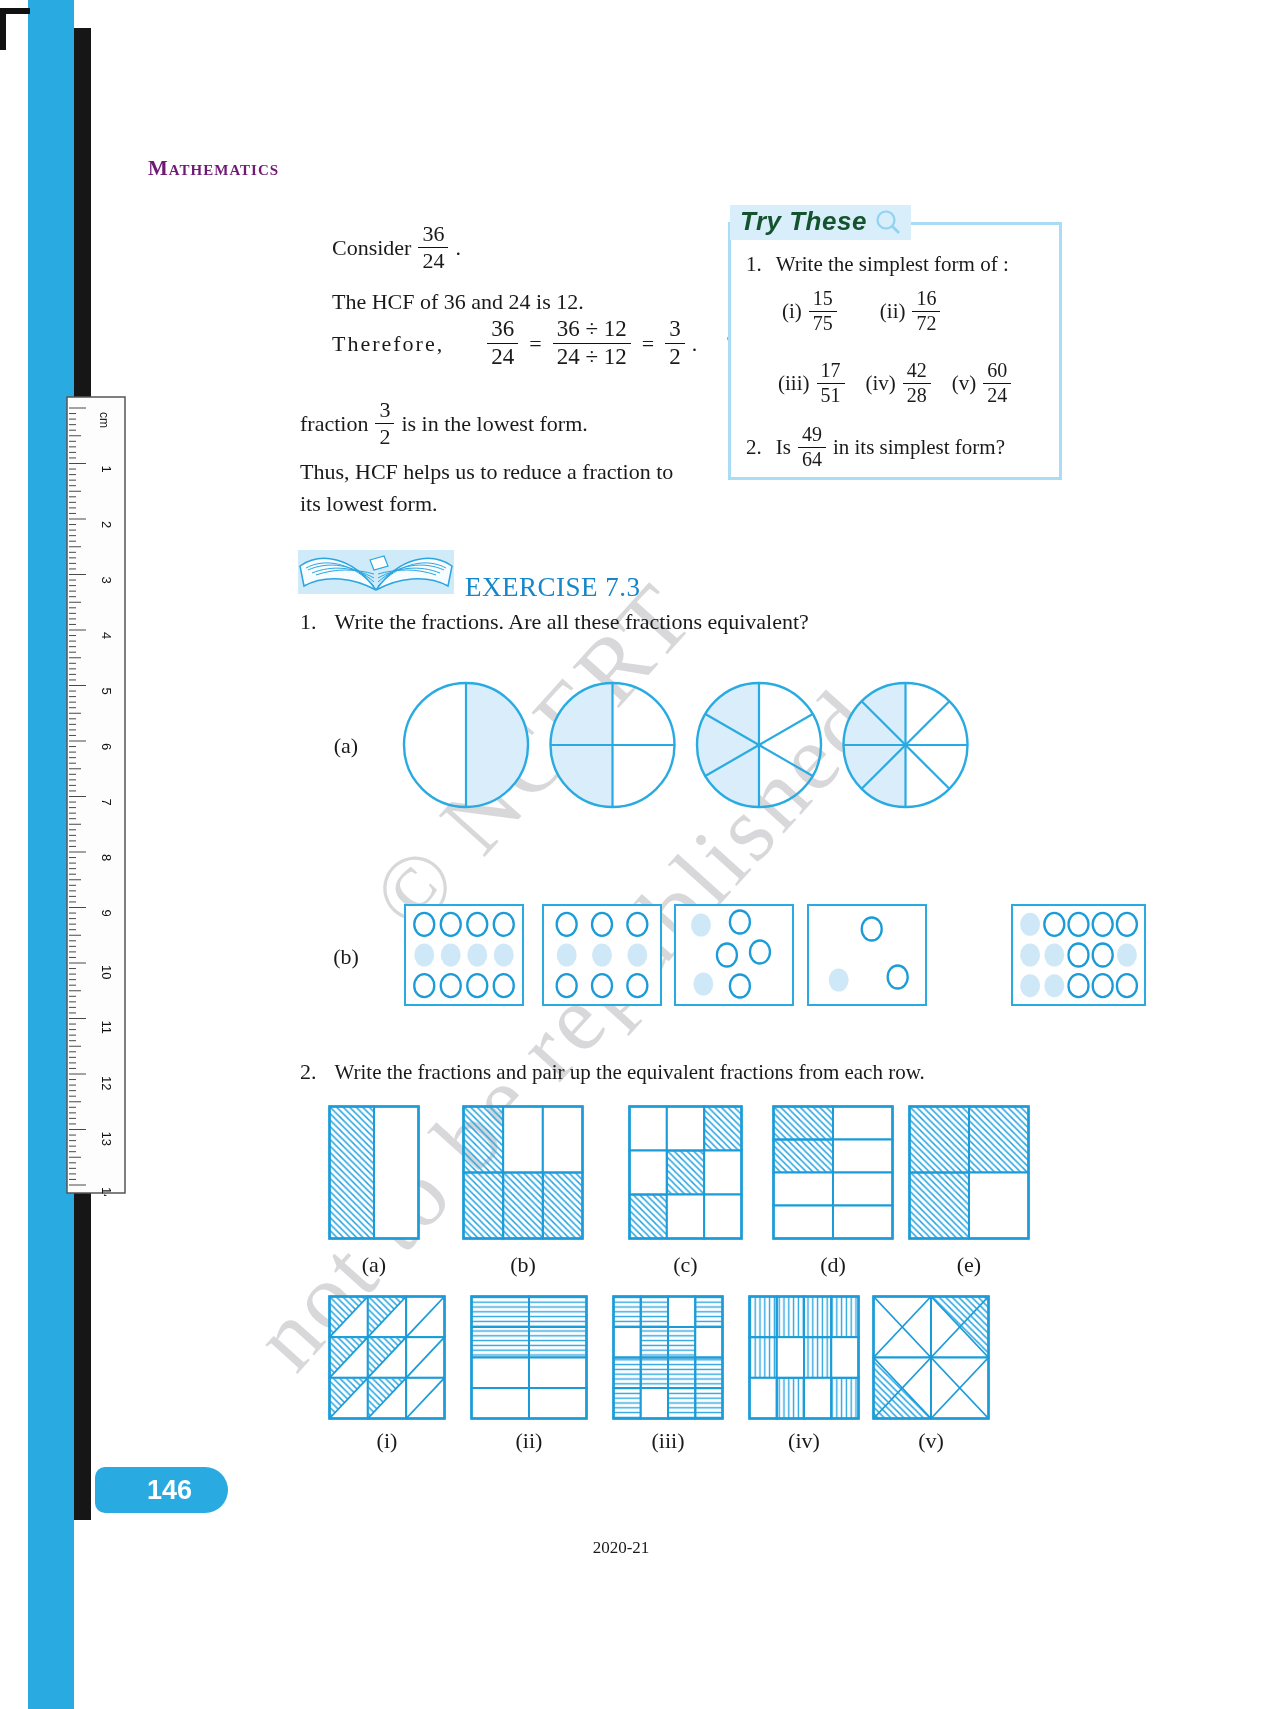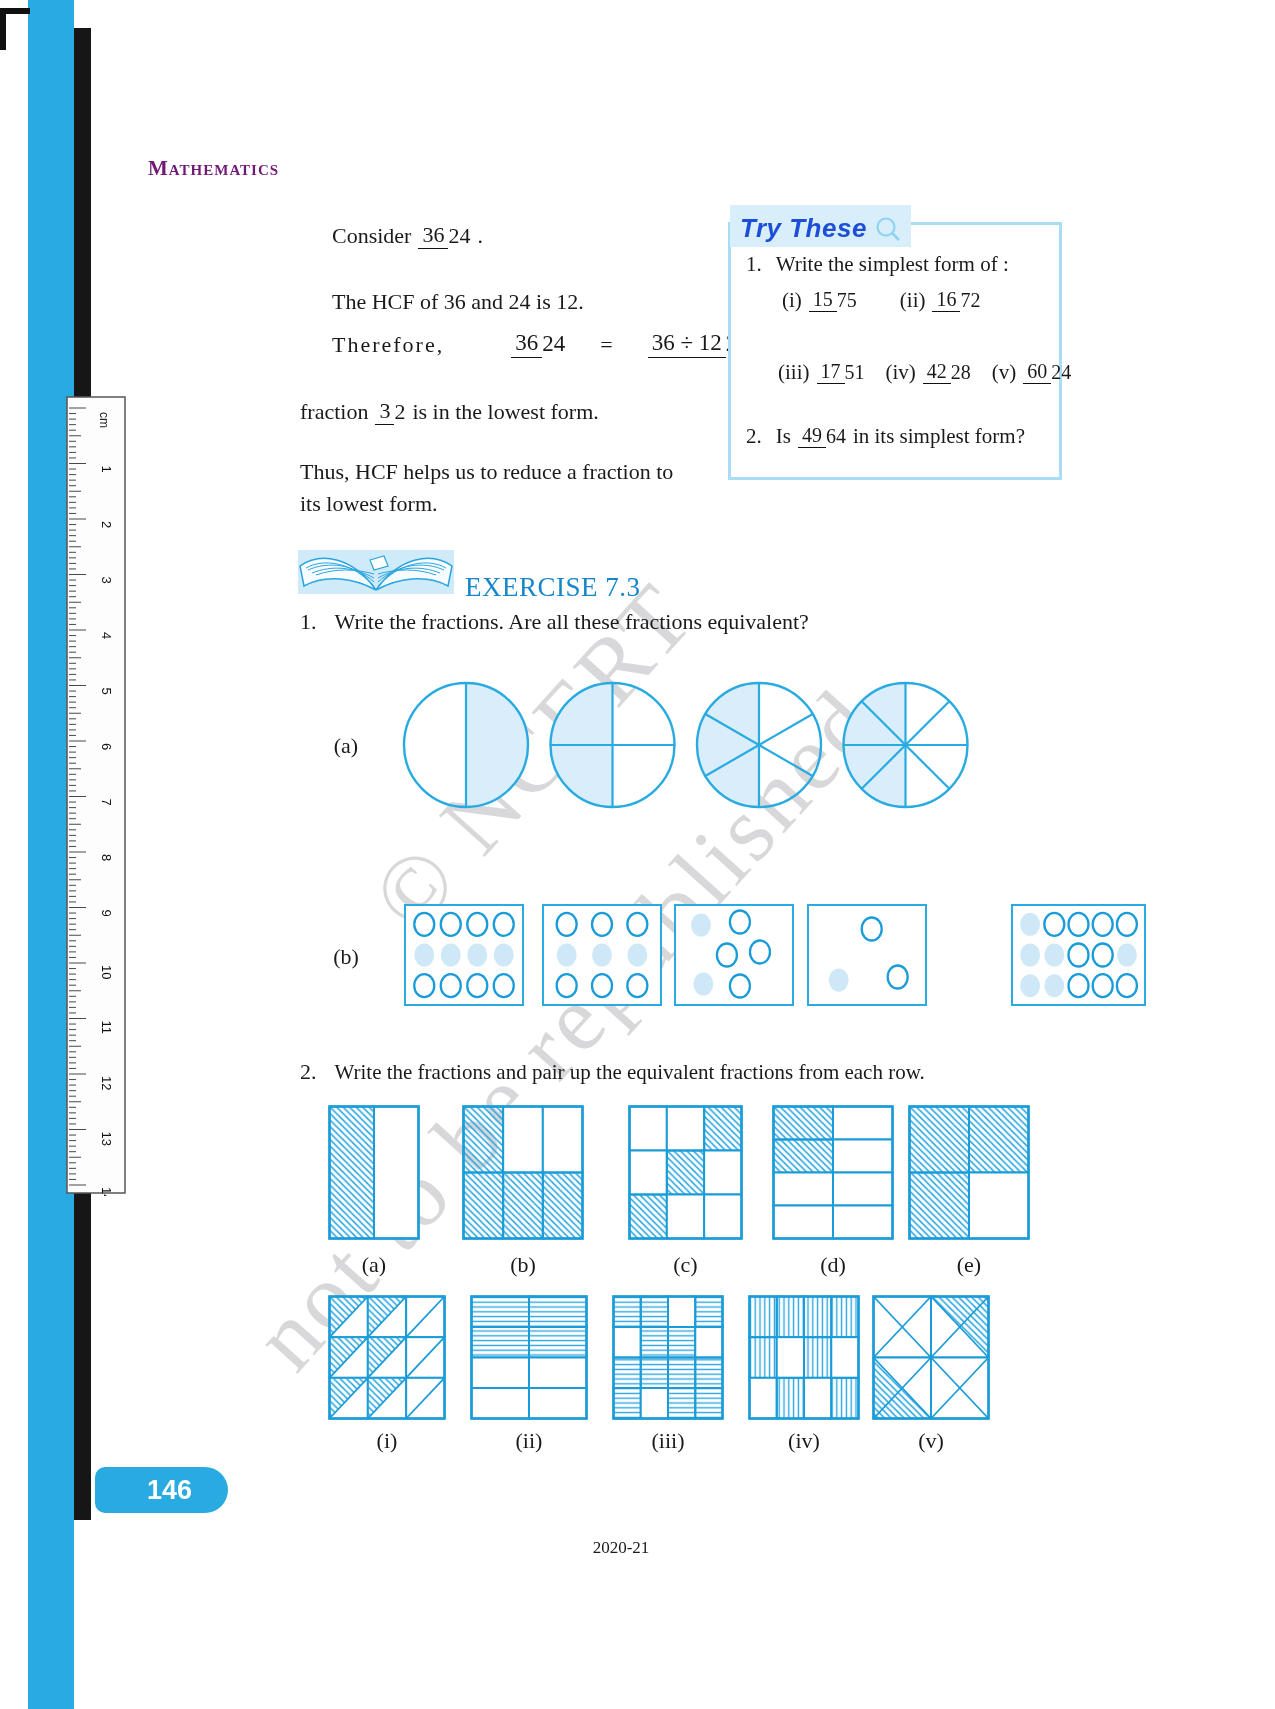--- a/index.html
+++ b/index.html
@@ -10,30 +10,30 @@
   .blue-band{left:28px;top:0;width:46px;height:1709px;background:#29abe2;}
   .black-strip{left:74px;top:28px;width:17px;height:1492px;background:#161616;}
   .corner-bracket{left:0;top:8px;width:24px;height:36px;border-left:6px solid #111;border-top:6px solid #111;}
   .ruler{left:66px;top:396px;}
   
   .math-header{left:148px;top:156px;font-size:21px;font-weight:bold;color:#701a75;
                font-variant:small-caps;letter-spacing:1px;}
   
   .tline{position:absolute;font-size:22px;white-space:nowrap;display:flex;align-items:center;line-height:1.25;}
   
-  .frac{display:inline-flex;flex-direction:row;text-align:center;vertical-align:middle;
+  .frac{display:inline-flex;flex-direction:column;text-align:center;vertical-align:middle;
         margin:0 7px;font-size:22px;line-height:1.08;}
   .frac .num{display:block;border-bottom:1.7px solid #111;padding:0 4px 1px;}
   .frac .den{display:block;padding-top:1px;}
   .eq-sign{margin:0 4px;}
   
   .try-box{left:728px;top:222px;width:328px;height:252px;border:3px solid #a9dcf5;background:#fff;}
-  .try-title{left:730px;top:205px;background:#d8eefa;padding:8px 8px 3px 10px;
+  .try-title{left:730px;top:205px;background:#d8eefa;padding:1px 8px 3px 10px;
              font-family:"Liberation Sans",sans-serif;font-style:italic;font-weight:bold;
-             font-size:26px;color:#1d4ed8;display:flex;align-items:center;letter-spacing:0.5px;}
+             font-size:26px;color:#14532d;display:flex;align-items:center;letter-spacing:0.5px;}
   .try-line{position:absolute;font-size:21px;display:flex;align-items:center;white-space:nowrap;}
   .try-line .frac{font-size:20px;}
   .fr-item{display:inline-flex;align-items:center;margin-right:20px;}
   
   .ex-title{left:465px;top:572px;font-size:27px;font-weight:normal;color:#1686ca;letter-spacing:0.5px;}
   
   .fig-label{position:absolute;font-size:22px;width:56px;text-align:center;}
   .qfig{position:absolute;}
   
   .page-badge{left:95px;top:1467px;width:133px;height:46px;background:#29abe2;
@@ -237,21 +237,21 @@
     <span class="num">36</span>
     <span class="den">24</span>
   </span>
   <span>.</span>
 </div>
 
 <div class="tline" style="left:332px;top:288px;">
   <span>The HCF of 36 and 24 is 12.</span>
 </div>
 
-<div class="tline" style="left:332px;top:331px;gap:24px;">
+<div class="tline" style="left:332px;top:317px;">
   <span style="margin-right:36px;letter-spacing:2px;">Therefore,</span>
   <span class="frac" style="font-size:23px;">
     <span class="num">36</span>
     <span class="den">24</span>
   </span>
   <span class="eq-sign">=</span>
   <span class="frac" style="font-size:23px;">
     <span class="num">36 ÷ 12</span>
     <span class="den">24 ÷ 12</span>
   </span>

